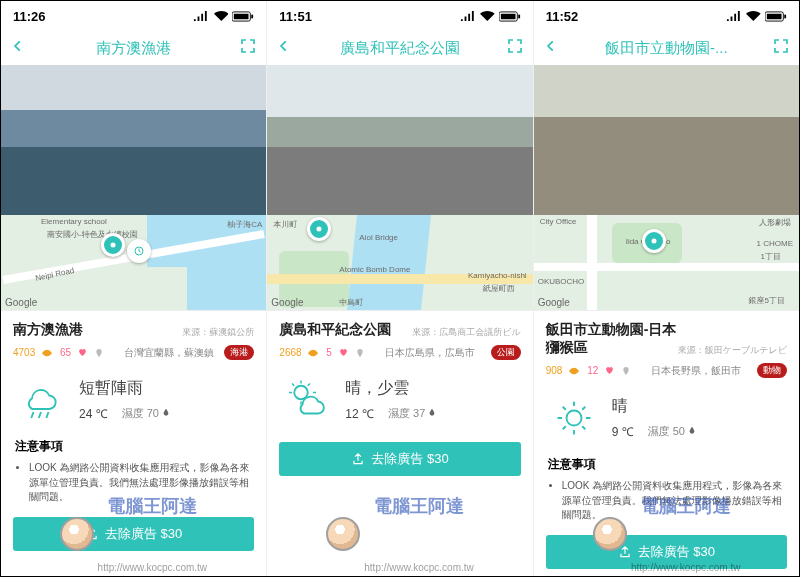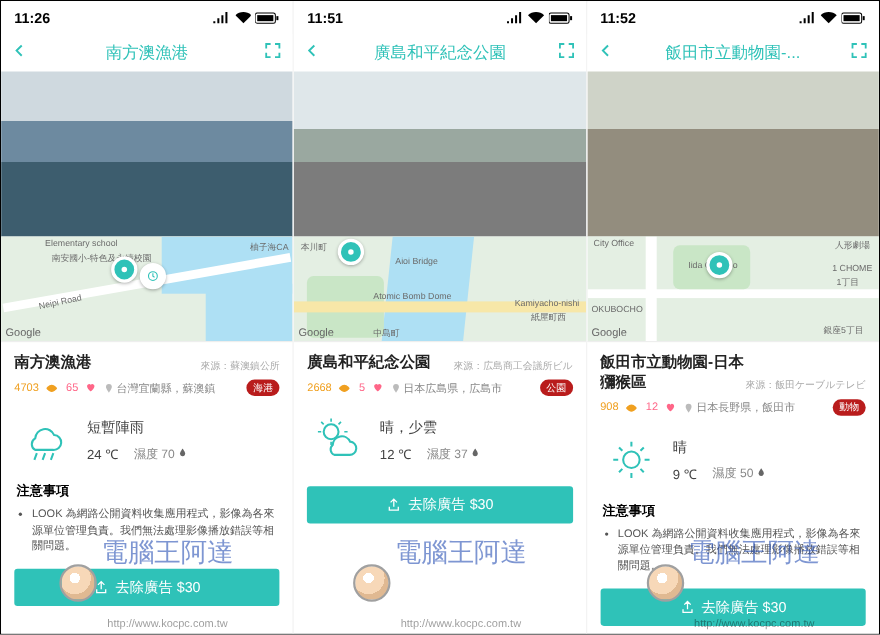--- a/index.html
+++ b/index.html
@@ -92,34 +92,34 @@
 
   
   .info { padding: 10px 12px 6px; }
   .info .row1 { display:flex; align-items:flex-end; }
   .info .name { font-size: 14px; font-weight: 600; color:#222; flex:1; }
   .info .source { font-size: 9px; color:#aaa; }
   .info .row2 { display:flex; align-items:center; gap:8px; margin-top:6px; }
   .stat { font-size: 10px; display:flex; align-items:center; gap:2px; }
   .stat.views { color:#f0a020; }
   .stat.likes { color:#ff6688; }
-  .loc { font-size:10px; color:#888; display:flex; align-items:center; gap:3px; flex:1; }
+  .loc { font-size:10px; color:#888; display:flex; align-items:center; gap:21px; flex:1; }
   .badge {
     font-size: 9px; color:#fff; background:#b91c1c;
     padding: 1px 6px; border-radius: 8px;
   }
 
   
   .weather {
     display:flex; align-items:center; gap:14px;
     padding: 10px 16px;
   }
   .weather .wicon { width: 48px; height: 48px; flex:0 0 48px; display:flex; align-items:center; justify-content:center; }
   .weather .wtext { flex:1; }
-  .weather .desc { font-size: 13px; color:#444; margin-bottom: 6px; }
+  .weather .desc { font-size: 16px; color:#444; margin-bottom: 6px; }
   .weather .temps { font-size: 12px; color:#444; display:flex; gap:14px; align-items:center;}
   .weather .hum { color:#888; font-size: 11px; }
 
   
   .notes { padding: 4px 14px; }
   .notes .h { font-size: 12px; font-weight:600; margin-bottom:6px; }
   .notes ul { list-style: disc; margin-left: 14px; }
   .notes li { font-size: 10px; color:#555; line-height:1.45; }
 
   
@@ -133,21 +133,21 @@
 
   
   .watermark {
     position:absolute; bottom: 4px; left:0; right:0;
     display:flex; justify-content:space-around;
     pointer-events:none;
     font-size: 10px; color: rgba(0,0,0,0.35);
     text-align:center;
   }
   .watermark .wm { flex:1; }
-  .watermark .wm .brand { font-size: 24px; font-weight:400; color: rgba(40,80,180,0.6); }
+  .watermark .wm .brand { font-size: 18px; font-weight:700; color: rgba(40,80,180,0.6); }
   .watermark .wm .url { font-size: 10px; color: rgba(0,0,0,0.4); margin-top: 44px; }
 
   .mascot {
     width: 34px; height: 34px; border-radius:50%;
     background: radial-gradient(circle at 40% 35%, #fff 0 18%, #f7d8b8 18% 55%, #e0b992 55% 100%);
     border: 2px solid #a0a0a0;
     position: relative;
     flex:0 0 34px;
   }
 </style>

